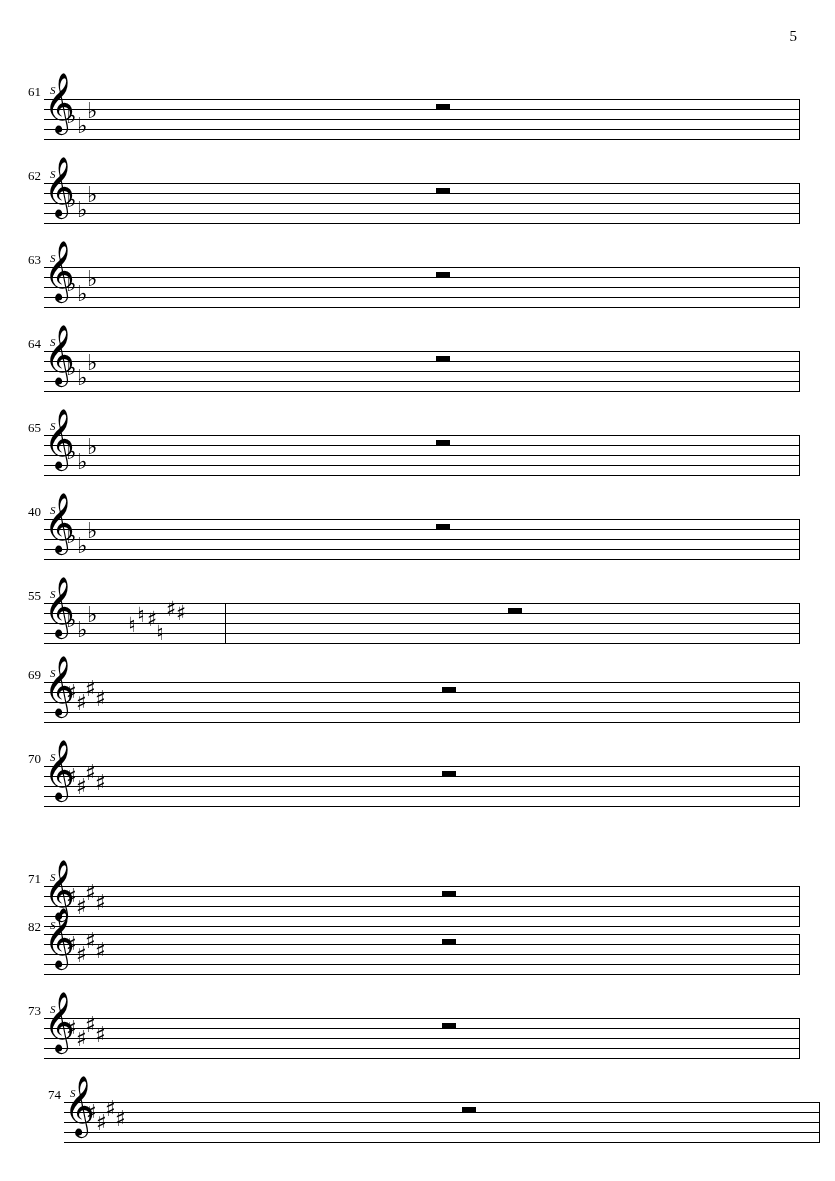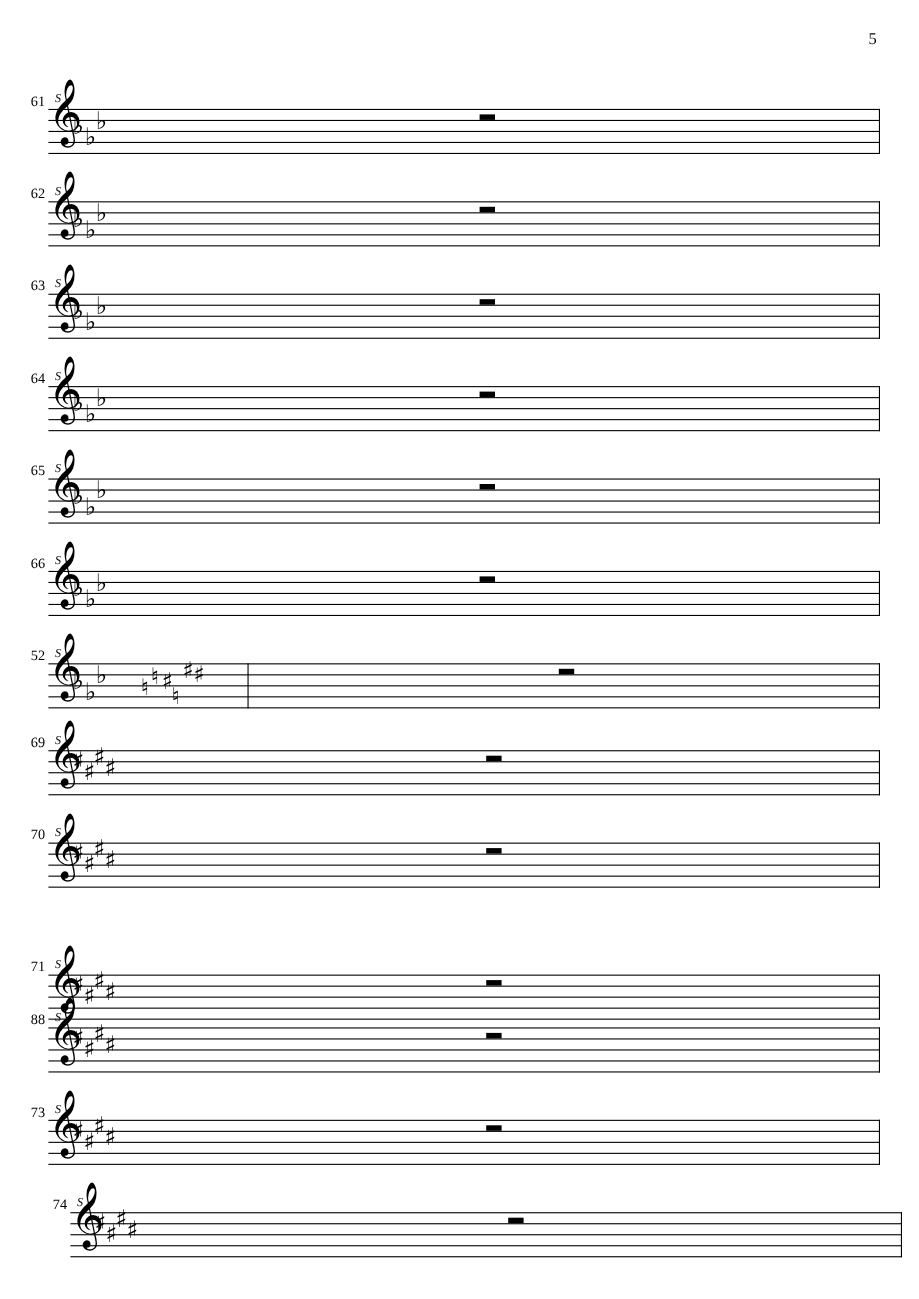--- a/index.html
+++ b/index.html
@@ -232,40 +232,40 @@
         <div class="clef">𝄞</div>
         <div class="keysig">
           <span class="acc" style="left: 0px; top: 6px;">♭</span>
           <span class="acc" style="left: 11px; top: 16px;">♭</span>
           <span class="acc" style="left: 21px; top: 1px;">♭</span>
         </div>
         <div class="rest" style="left: 436px;"></div>
         <div class="barline-end" style="right: 35px;"></div>
       </div>
       <div class="system" style="top: 505px;">
-        <div class="measure-number">66</div>
+        <div class="measure-number">40</div>
         <div class="inst-label">S</div>
         <div class="staff">
           <div class="line l0"></div>
           <div class="line l1"></div>
           <div class="line l2"></div>
           <div class="line l3"></div>
           <div class="line l4"></div>
         </div>
         <div class="clef">𝄞</div>
         <div class="keysig">
           <span class="acc" style="left: 0px; top: 6px;">♭</span>
           <span class="acc" style="left: 11px; top: 16px;">♭</span>
           <span class="acc" style="left: 21px; top: 1px;">♭</span>
         </div>
         <div class="rest" style="left: 436px;"></div>
         <div class="barline-end" style="right: 35px;"></div>
       </div>
       <div class="system" style="top: 589px;">
-        <div class="measure-number">52</div>
+        <div class="measure-number">55</div>
         <div class="inst-label">S</div>
         <div class="staff">
           <div class="line l0"></div>
           <div class="line l1"></div>
           <div class="line l2"></div>
           <div class="line l3"></div>
           <div class="line l4"></div>
         </div>
         <div class="clef">𝄞</div>
         <div class="keysig">
@@ -339,21 +339,21 @@
         <div class="keysig">
           <span class="acc" style="left: 0px; top: 0px;">♯</span>
           <span class="acc" style="left: 10px; top: 10px;">♯</span>
           <span class="acc" style="left: 19px; top: -4px;">♯</span>
           <span class="acc" style="left: 29px; top: 6px;">♯</span>
         </div>
         <div class="rest" style="left: 442px;"></div>
         <div class="barline-end" style="right: 35px;"></div>
       </div>
       <div class="system" style="top: 920px;">
-        <div class="measure-number">88</div>
+        <div class="measure-number">82</div>
         <div class="inst-label">S</div>
         <div class="staff">
           <div class="line l0"></div>
           <div class="line l1"></div>
           <div class="line l2"></div>
           <div class="line l3"></div>
           <div class="line l4"></div>
         </div>
         <div class="clef">𝄞</div>
         <div class="keysig">

